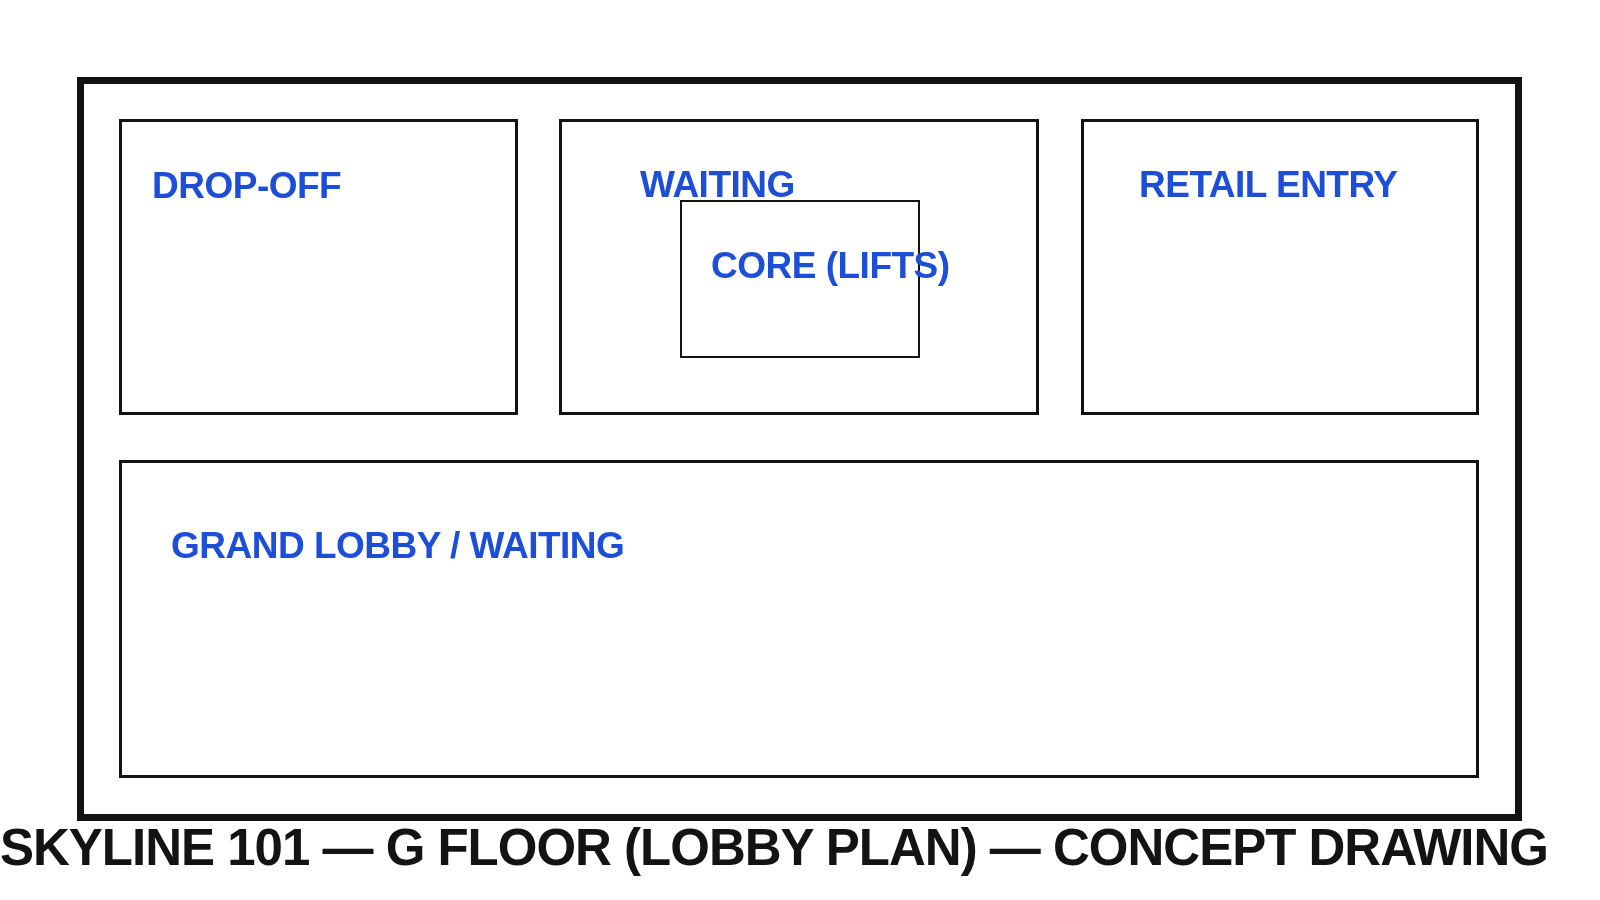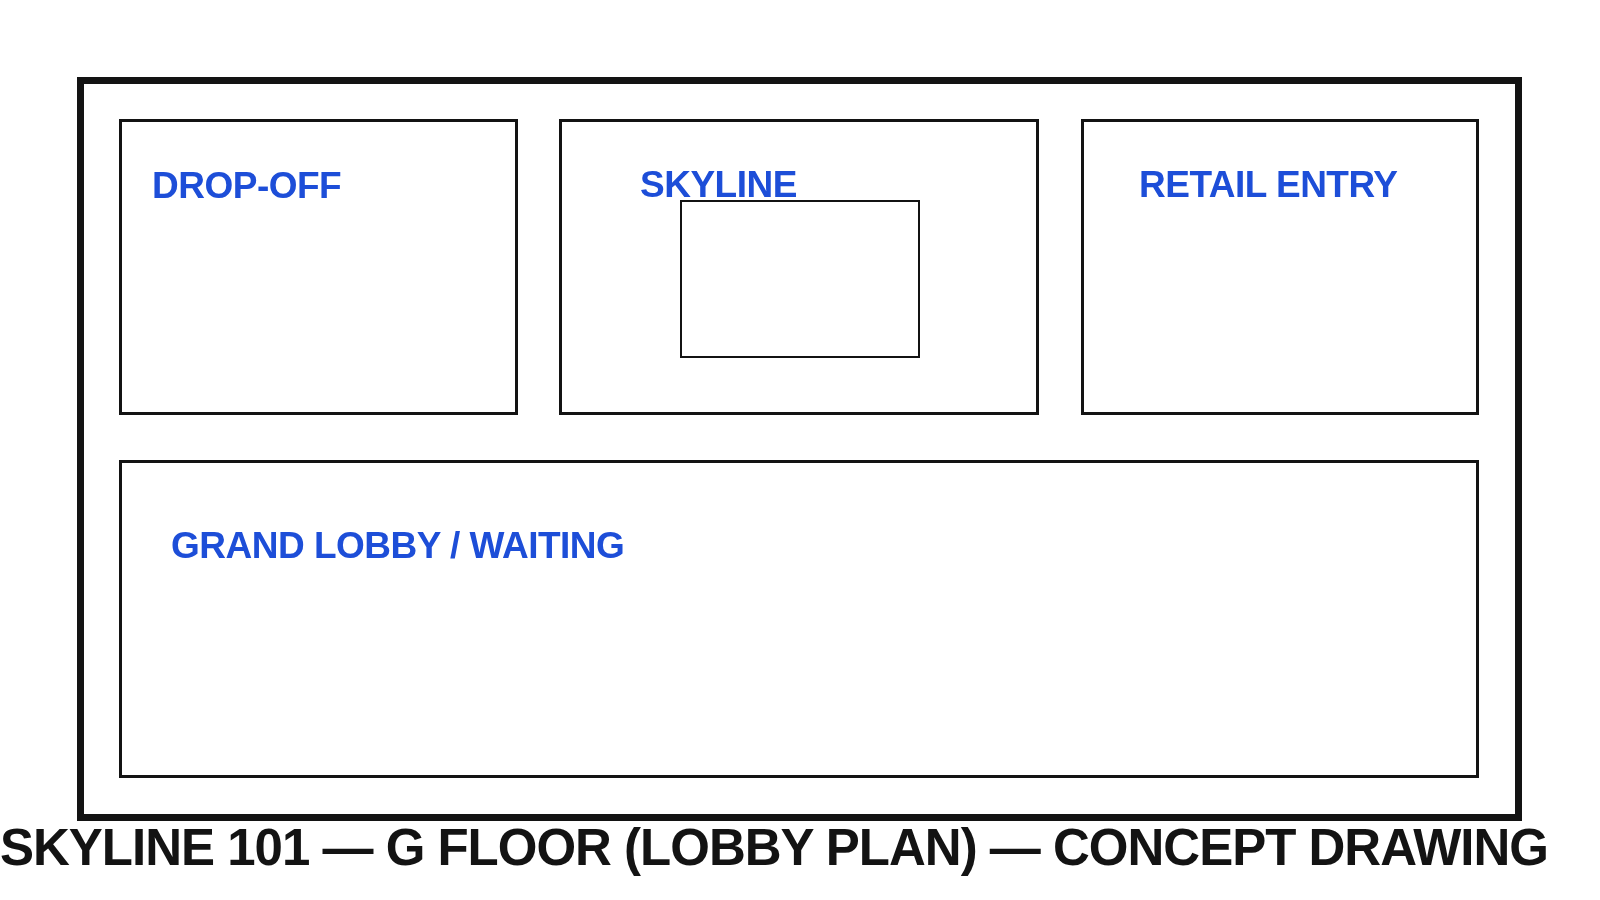--- a/index.html
+++ b/index.html
@@ -97,19 +97,20 @@
 
   <div class="rect outer"></div>
 
   <div class="rect drop"></div>
   <div class="rect sec"></div>
   <div class="rect core"></div>
   <div class="rect retail"></div>
   <div class="rect lobby"></div>
 
   <span class="label drop">DROP-OFF</span>
-  <span class="label sec">SKYLINE</span>
+  <span class="label sec">WAITING</span>
+  <span class="label core">CORE (LIFTS)</span>
   <span class="label retail">RETAIL ENTRY</span>
   <span class="label lobby">GRAND LOBBY / WAITING</span>
 
   <div class="caption">SKYLINE 101 — G FLOOR (LOBBY PLAN) — CONCEPT DRAWING</div>
 
 </div>
 
 </body></html>

